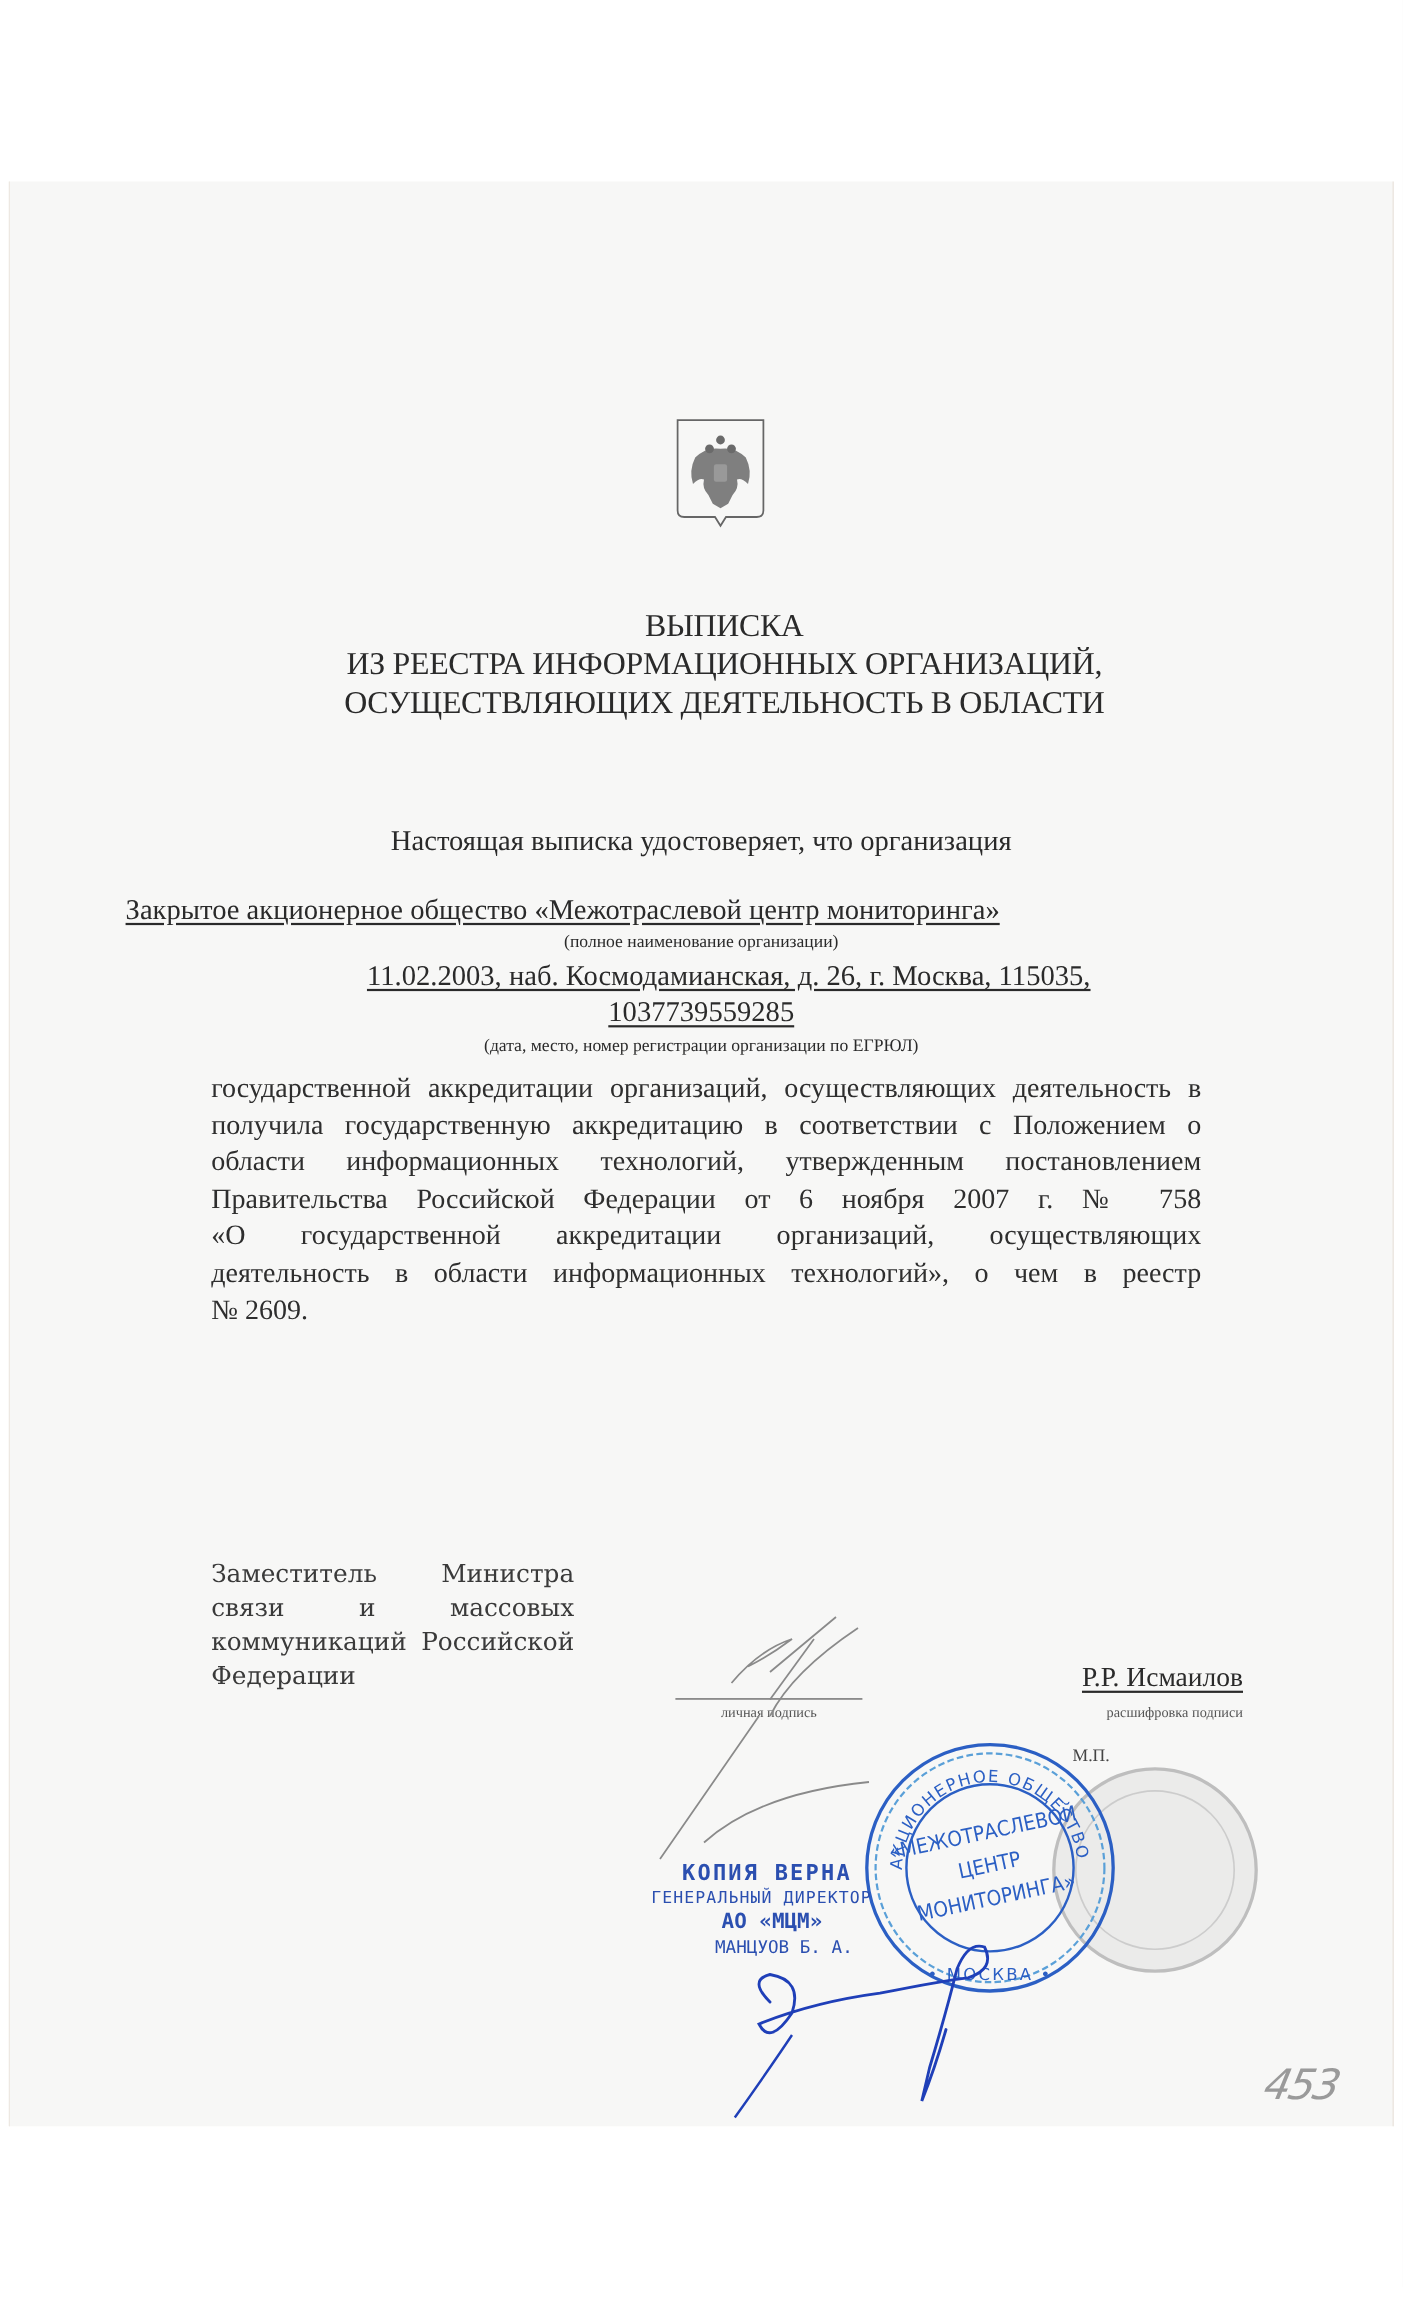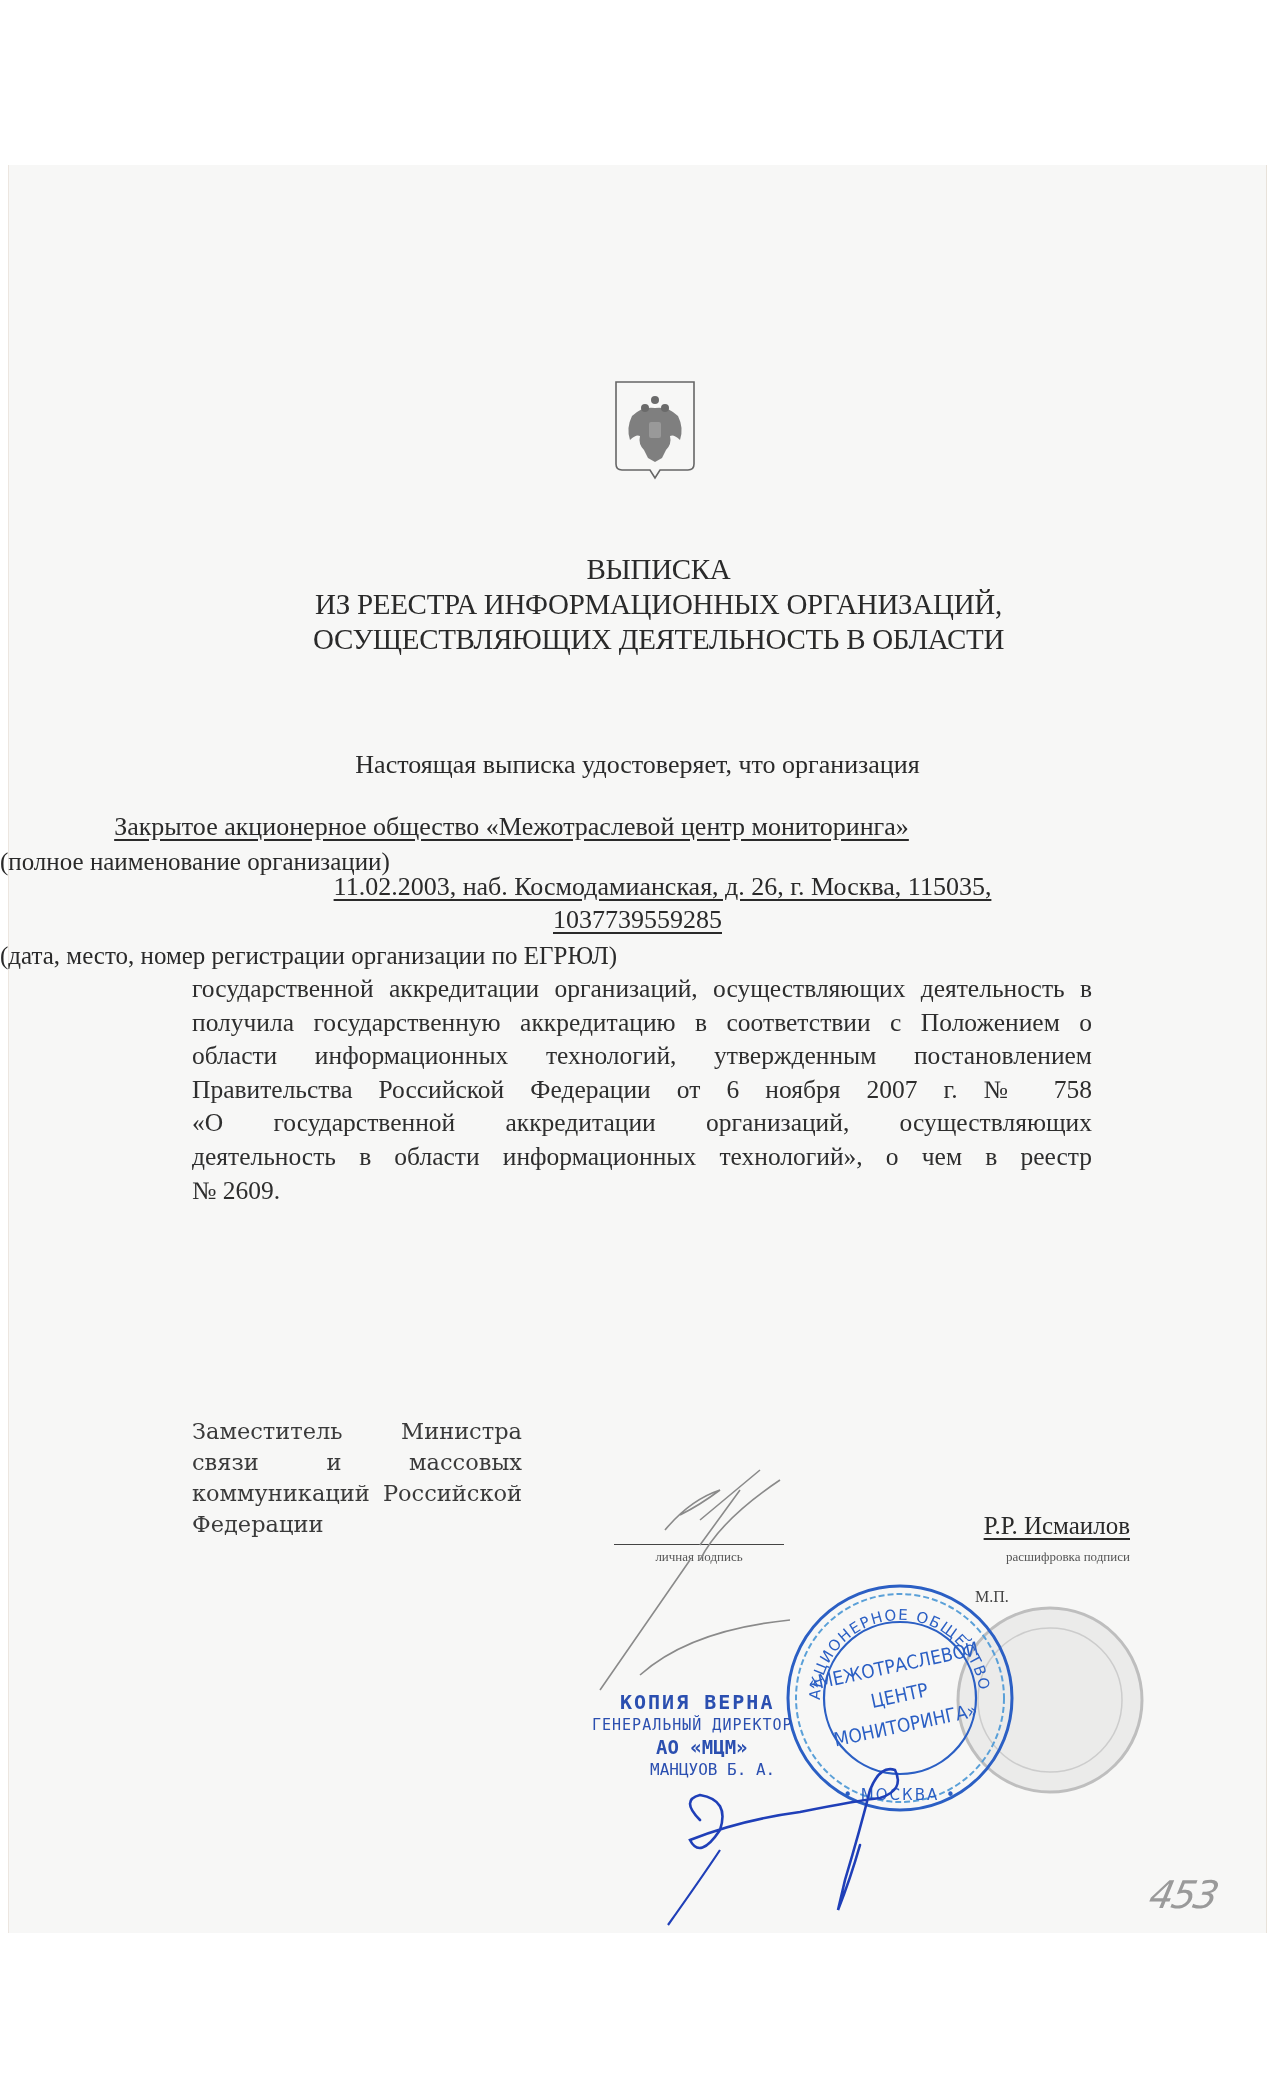--- a/index.html
+++ b/index.html
@@ -11,21 +11,21 @@
     }
     .serif { font-family: "Liberation Serif", "DejaVu Serif", serif; color: #2a2a2a; }
     .abs { position: absolute; }
 
     .emblem { position: absolute; left: 612px; top: 378px; width: 86px; height: 104px; }
 
     .title { left: 0; width: 1275px; text-align: center; font-size: 29px; line-height: 35px; top: 552px; letter-spacing: -0.3px; margin-left: 21px; }
     .intro { left: 0; width: 1275px; text-align: center; font-size: 26px; top: 750px; }
     .org-name { left: 0; width: 1023px; text-align: center; font-size: 26px; top: 812px; }
     .org-name span, .reg-line span { text-decoration: underline; text-underline-offset: 4px; }
-    .caption { left: 0; width: 1275px; text-align: left; font-size: 25px; }
+    .caption { left: 0; width: 1275px; text-align: center; font-size: 16px; }
     .reg-line { left: 0; width: 1275px; text-align: center; font-size: 26px; }
 
     .body-text {
       left: 192px; width: 900px; top: 972px; font-size: 25.5px; line-height: 33.6px;
       text-align: justify; color: #2e2e2e;
     }
     .body-text .line { display: block; text-align: justify; text-align-last: justify; height: 33.6px; white-space: nowrap; }
     .body-text .line.last { text-align-last: left; }
 
     .signer {

